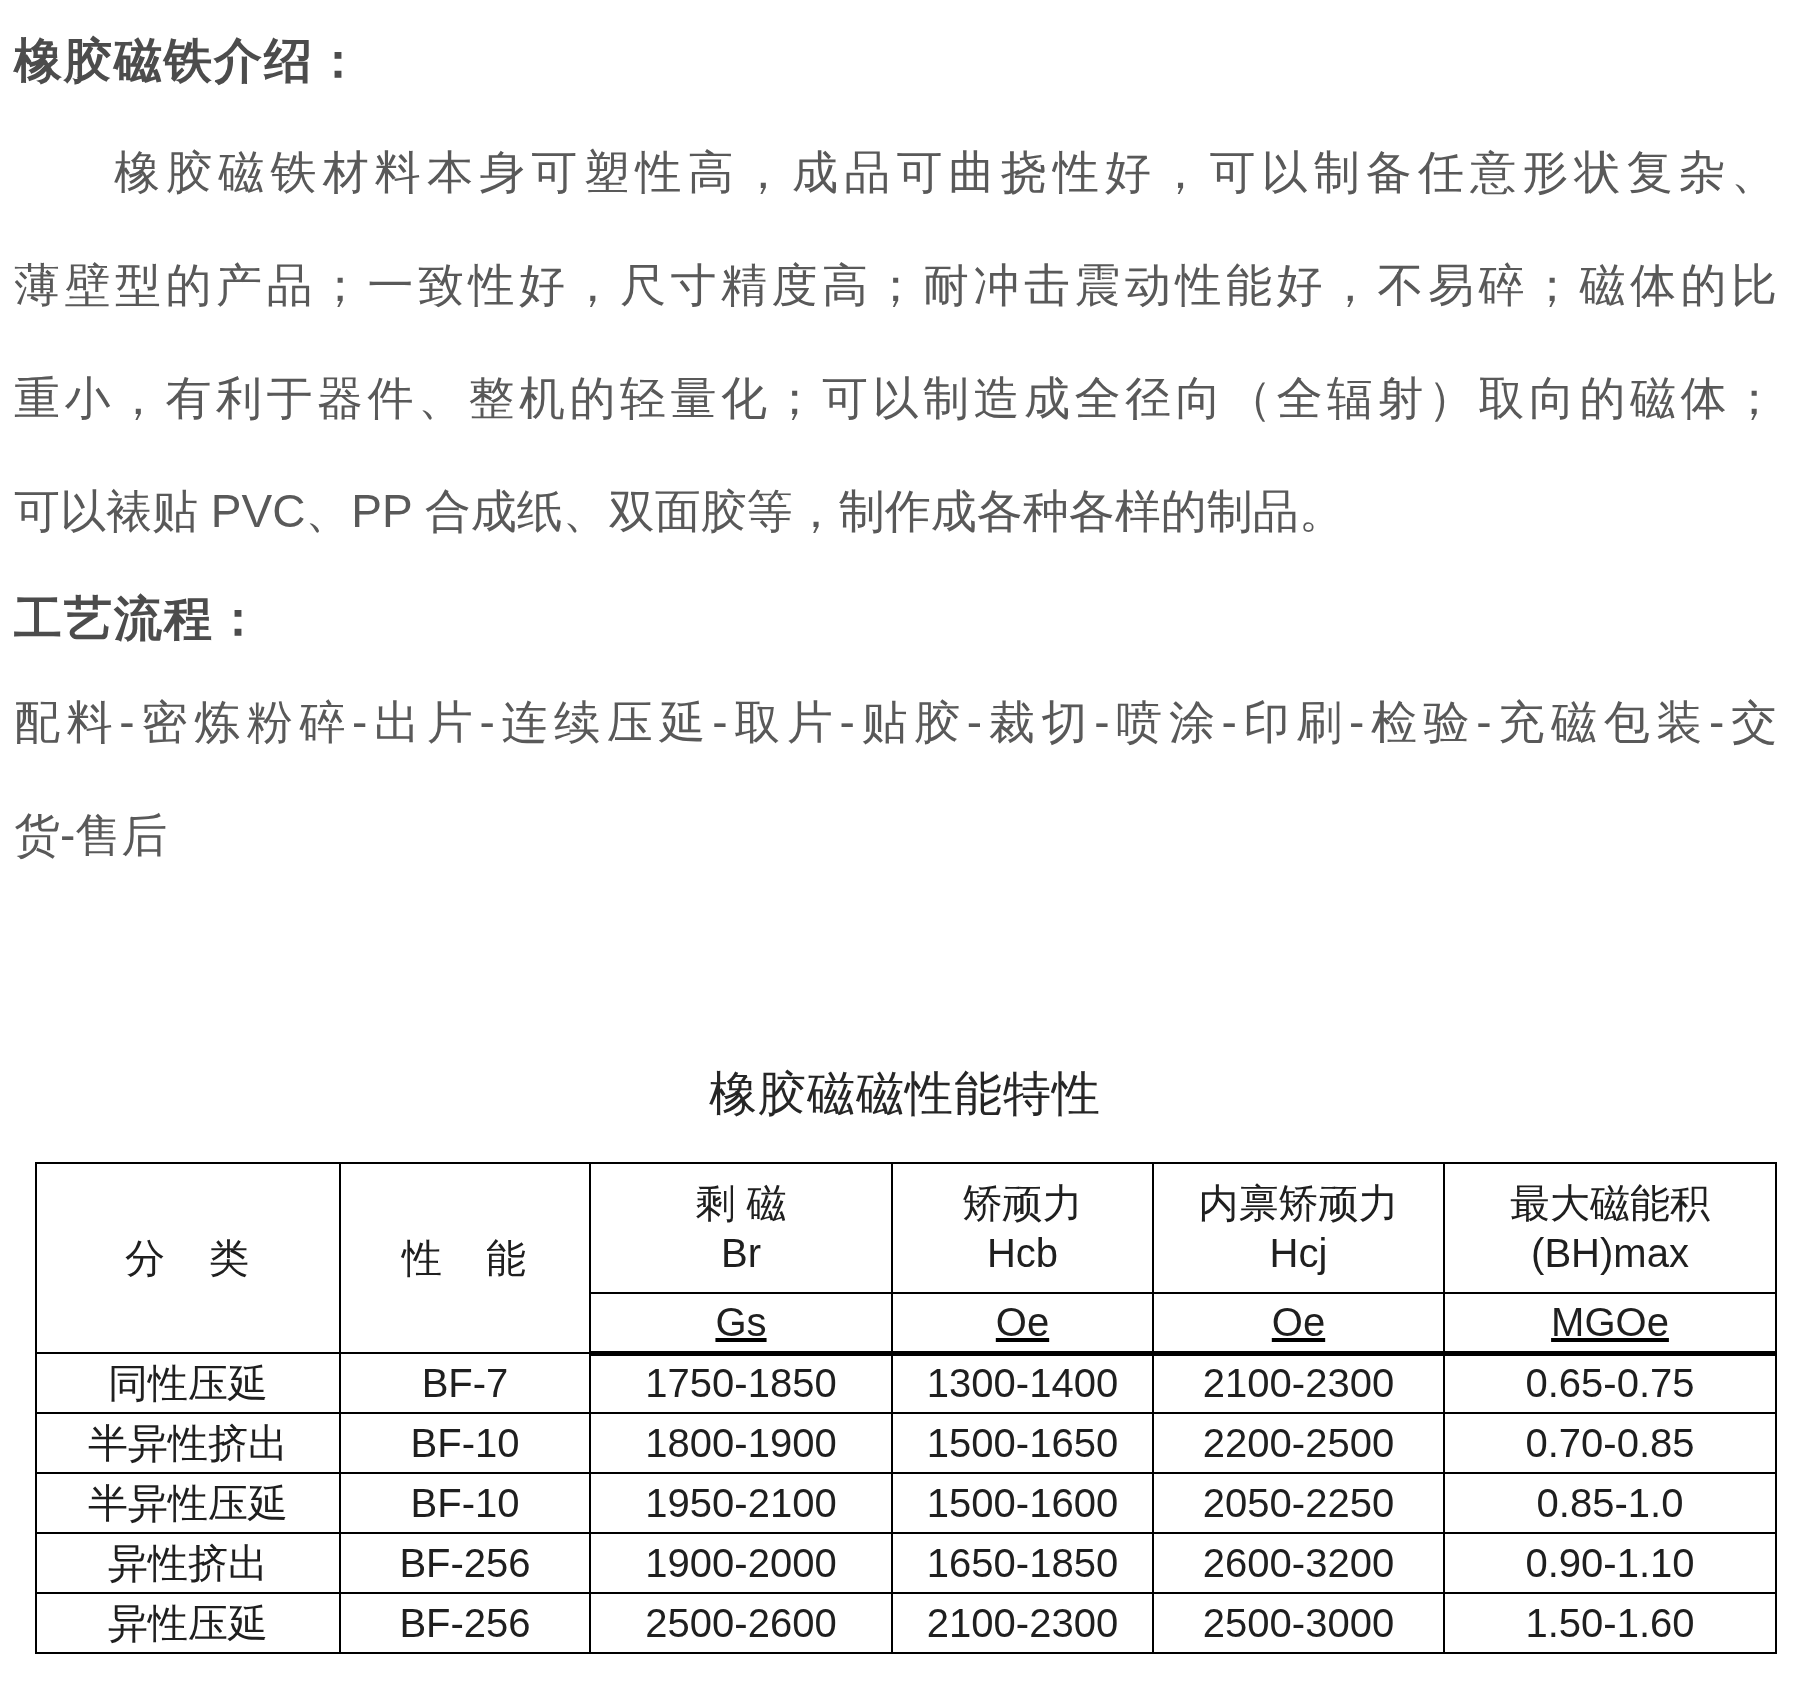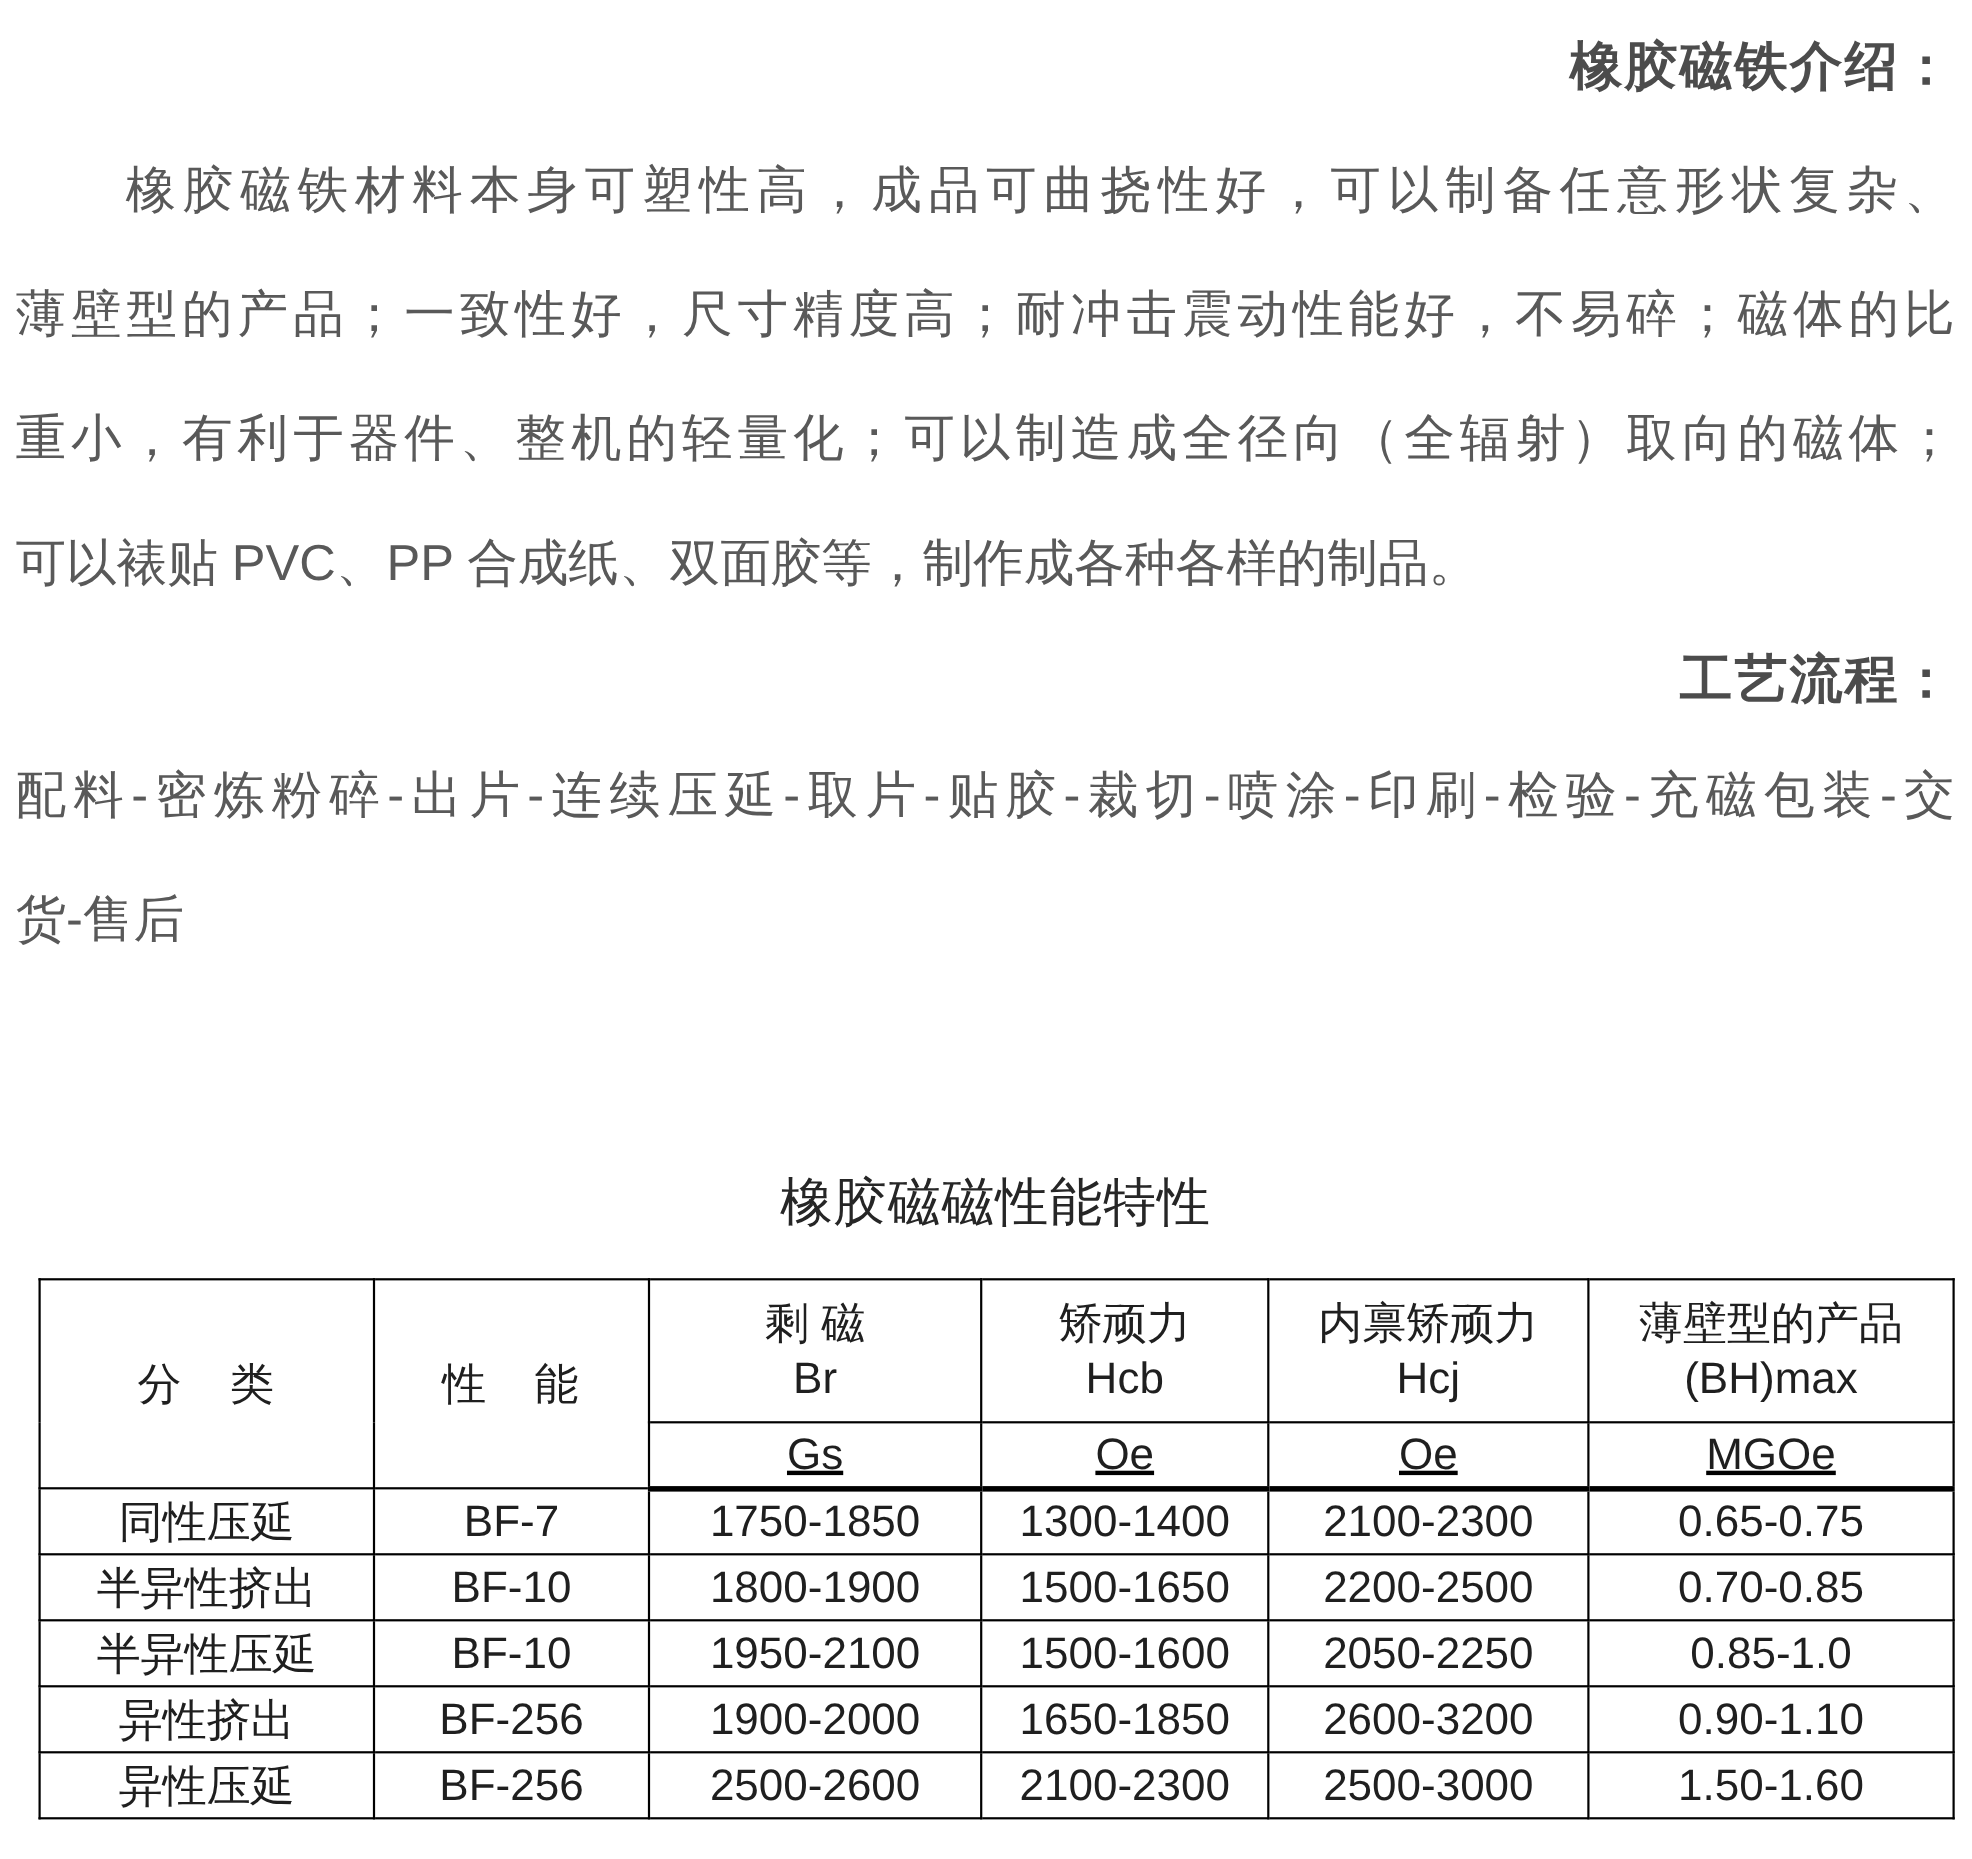--- a/index.html
+++ b/index.html
@@ -10,21 +10,20 @@
     overflow: hidden;
   }
   .page { padding: 30px 16px 0 14px; }
 
   .heading {
     font-size: 48px;
     font-weight: 700;
     color: #4c4c4c;
     line-height: 62px;
     letter-spacing: 2px;
-    text-align: right;
   }
   .textline {
     font-size: 46px;
     color: #595959;
     line-height: 113px;
     height: 113px;
     white-space: nowrap;
     overflow: hidden;
   }
   .textline.jfull {
@@ -118,21 +117,21 @@
         </th>
         <th>
           <div class="hname">矫顽力</div>
           <div class="hsym">Hcb</div>
         </th>
         <th>
           <div class="hname">内禀矫顽力</div>
           <div class="hsym">Hcj</div>
         </th>
         <th>
-          <div class="hname">薄壁型的产品</div>
+          <div class="hname">最大磁能积</div>
           <div class="hsym">(BH)max</div>
         </th>
       </tr>
       <tr class="units-row">
         <th>Gs</th>
         <th>Oe</th>
         <th>Oe</th>
         <th>MGOe</th>
       </tr>
     </thead>

